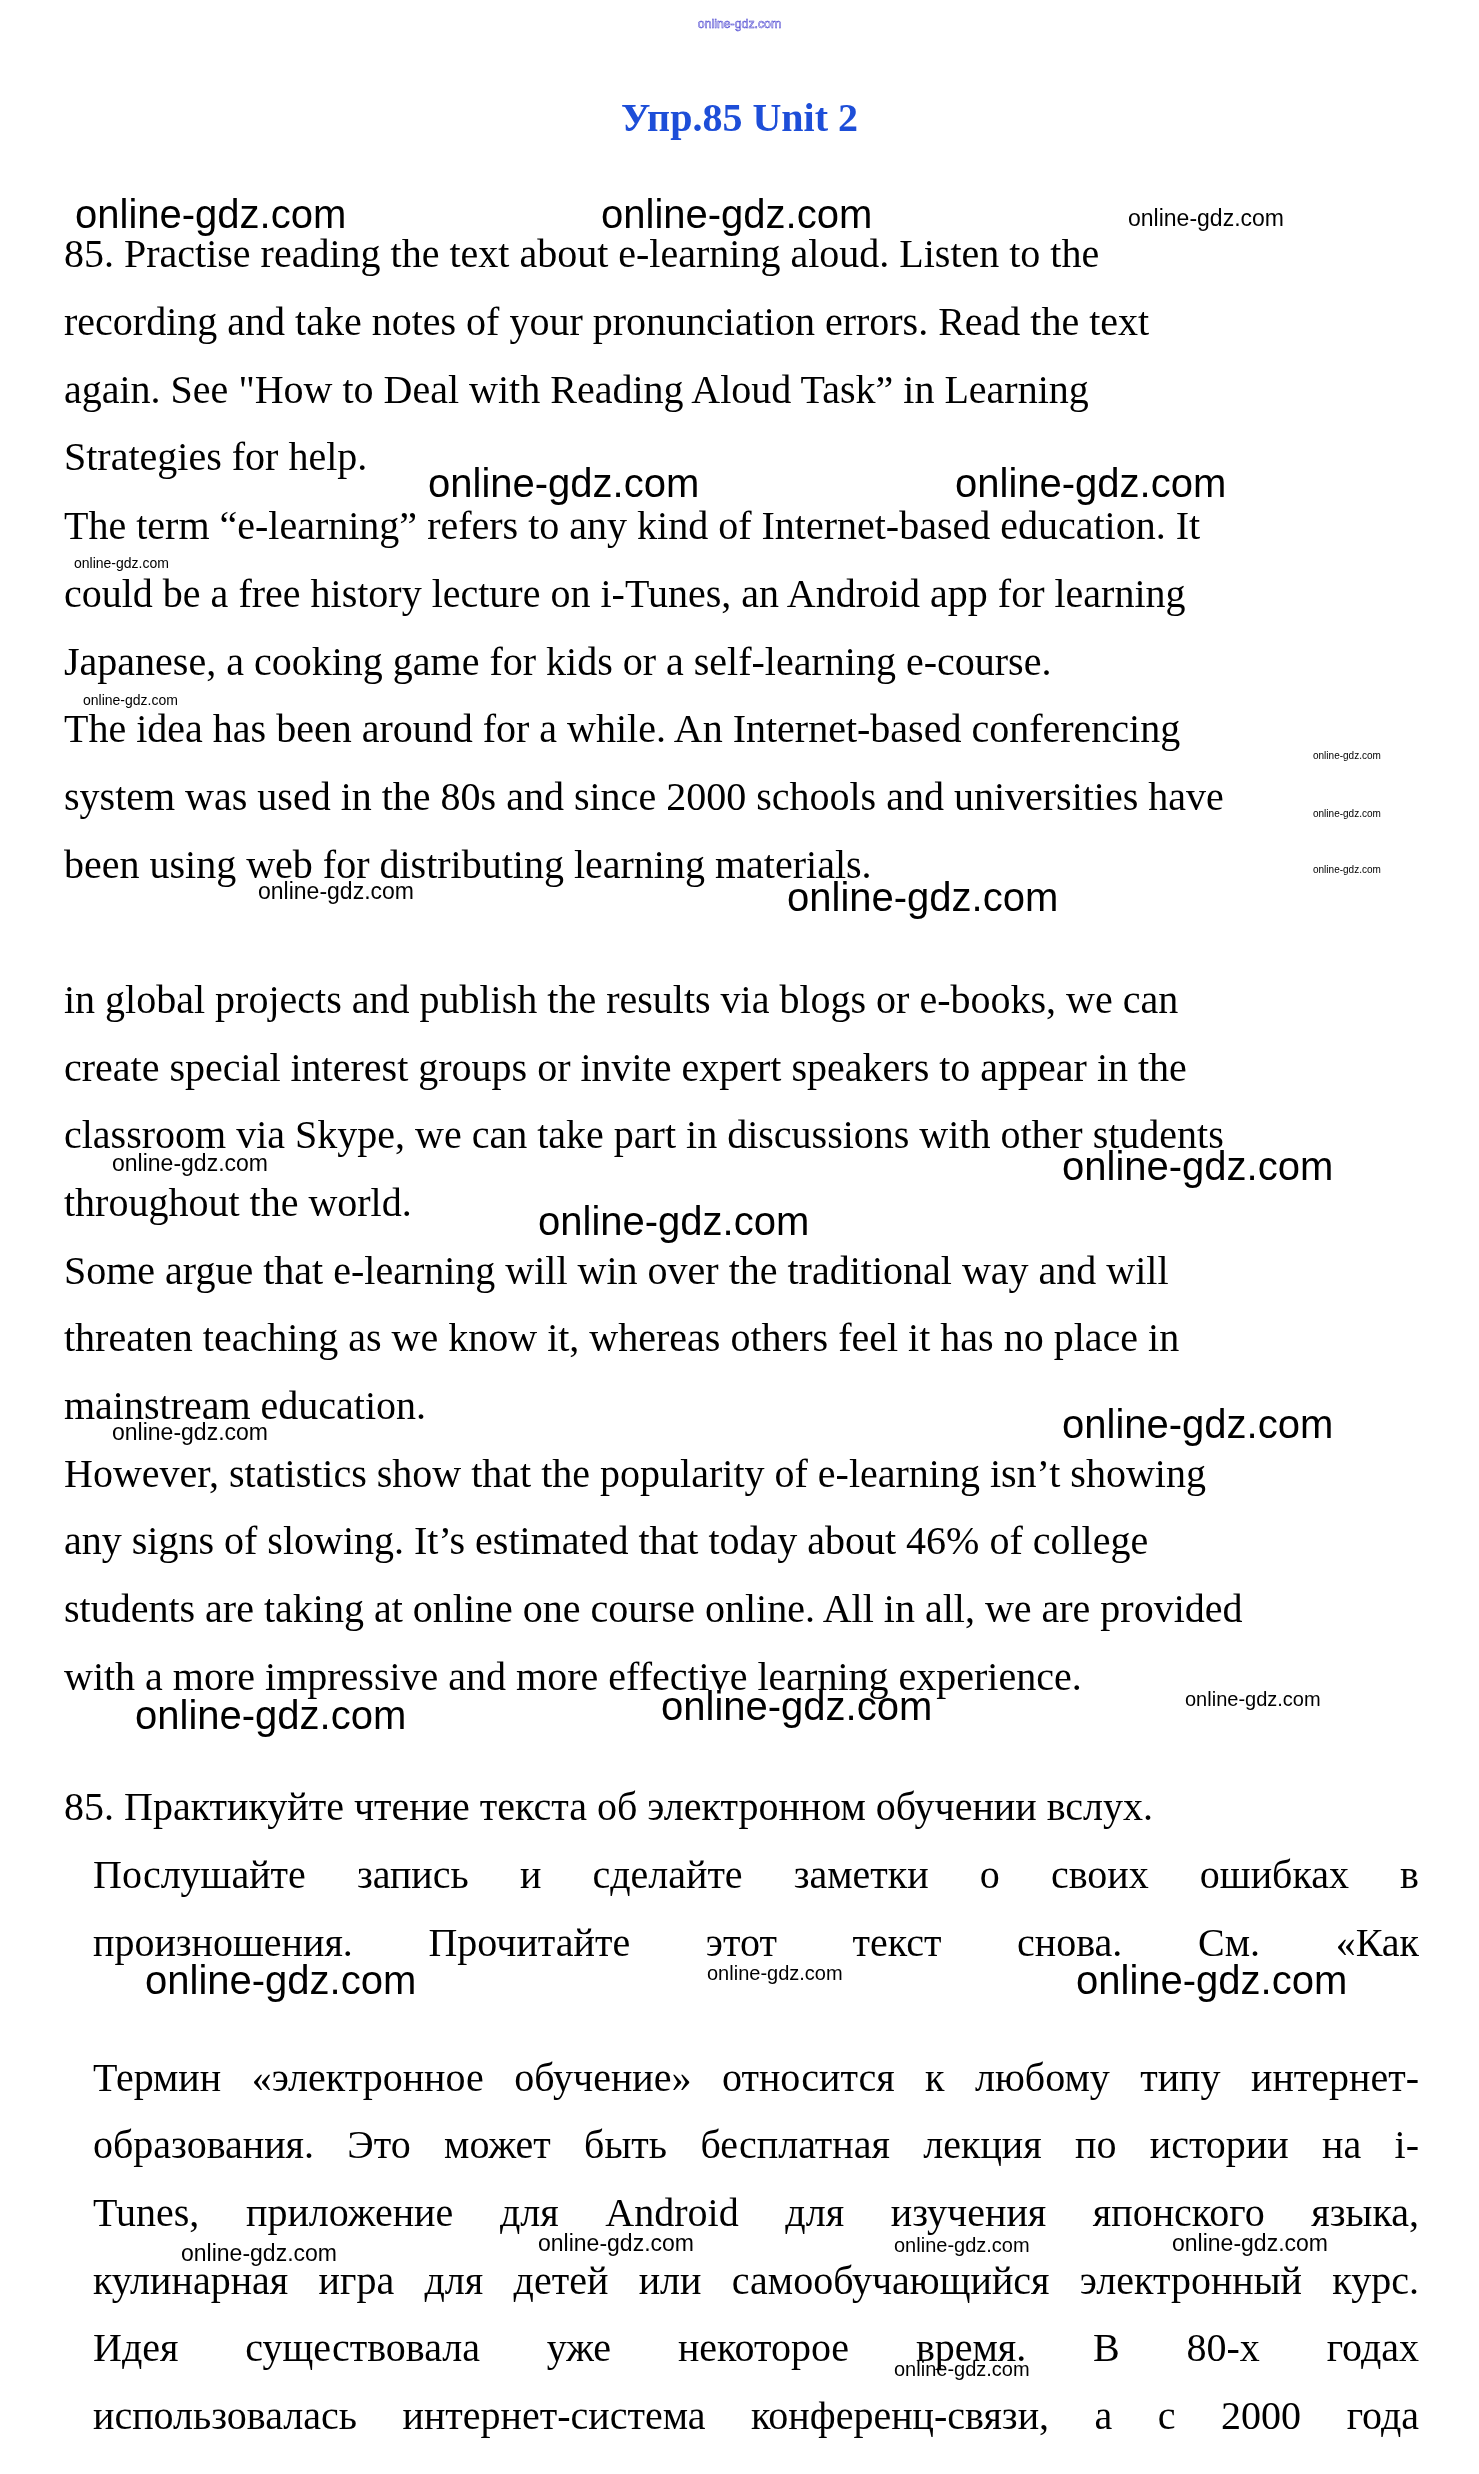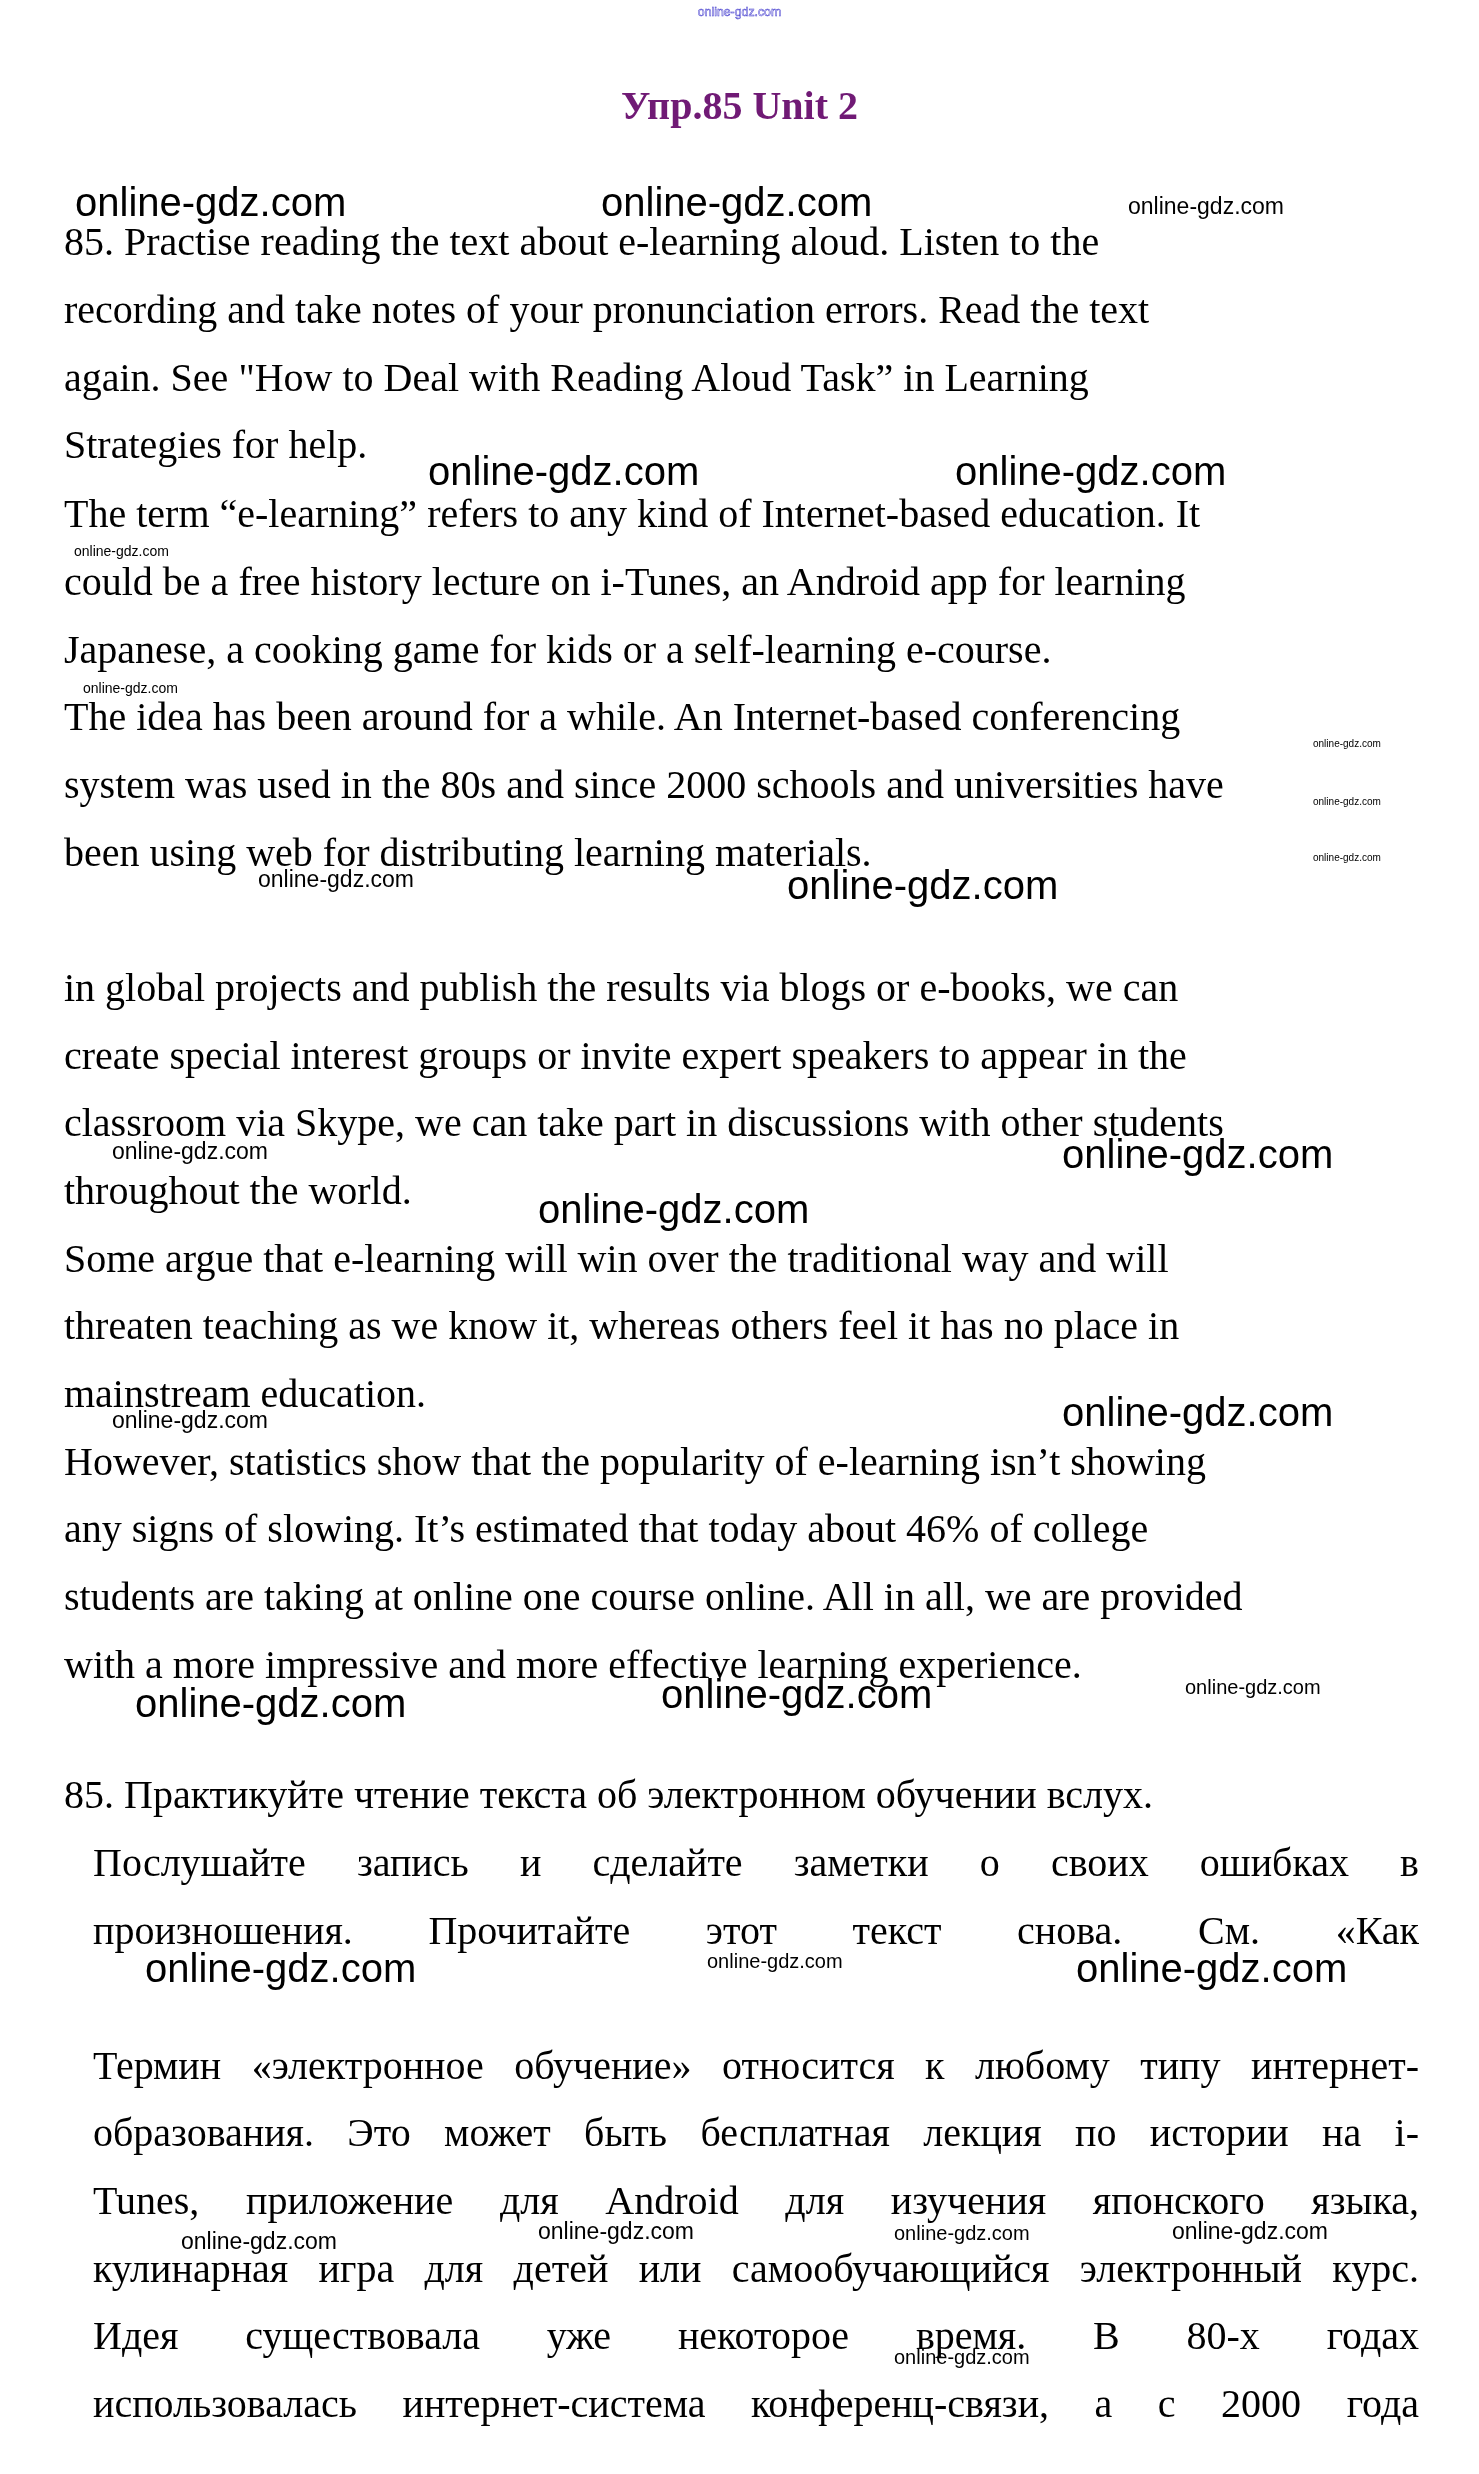--- a/index.html
+++ b/index.html
@@ -1,21 +1,21 @@
 <!DOCTYPE html>
 <html style="font-size:12.3px"><head>
 <meta charset="utf-8">
 <style>
   html, body { margin: 0; padding: 0; background: #ffffff; }
   body { width: 1479px; height: 2475px; position: relative; overflow: hidden; }
-  .page { position: absolute; left: 0; top: 4px; width: 1479px; height: 2300px; }
+  .page { position: absolute; left: 0; top: 16px; width: 1479px; height: 2300px; }
   .title {
     position: absolute; left: 0; width: 1479px; top: 79px; text-align: center;
     font-family: "Liberation Serif", serif; font-weight: bold; font-size: 40px;
-    line-height: 46px; color: #701a75;
+    line-height: 46px; color: #1d4ed8;
   }
   .line {
     position: absolute; left: 64px; width: 1326px; white-space: nowrap;
     font-family: "Liberation Serif", serif; font-size: 40px; line-height: 46px; color: #000;
   }
   .line.bold { font-weight: normal; }
   .line.justify { text-align: justify; text-align-last: justify; white-space: normal; height: 46px; overflow: hidden; margin-left: 29px; }
   .wm {
     position: absolute; white-space: nowrap; color: #000;
     font-family: "Liberation Sans", sans-serif; line-height: 1;

